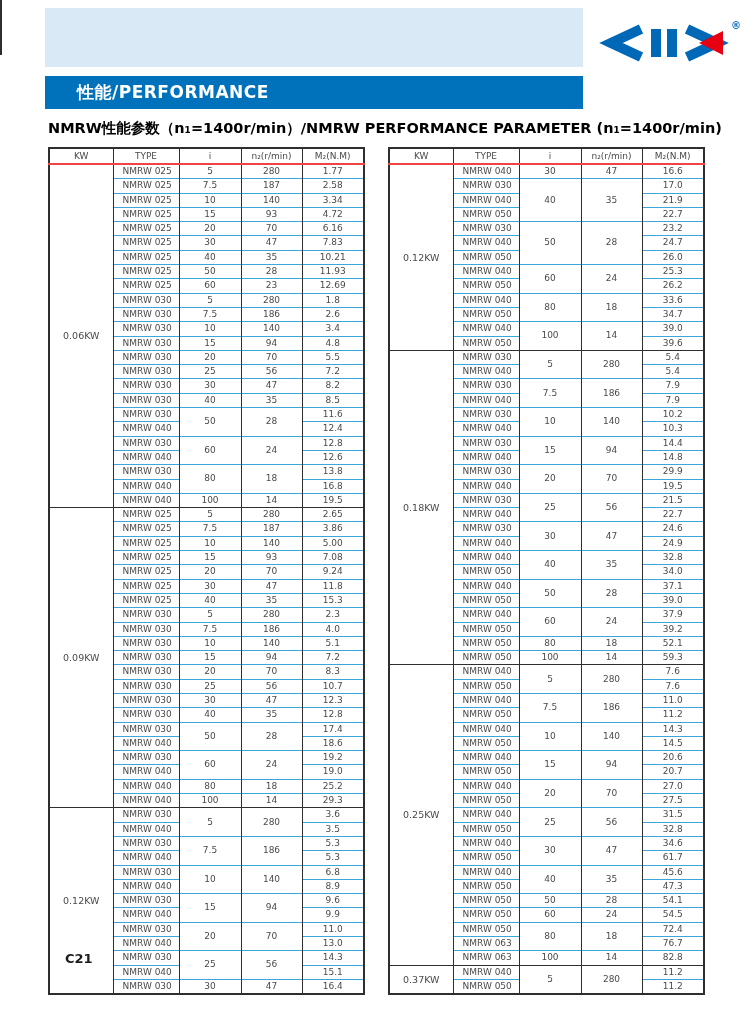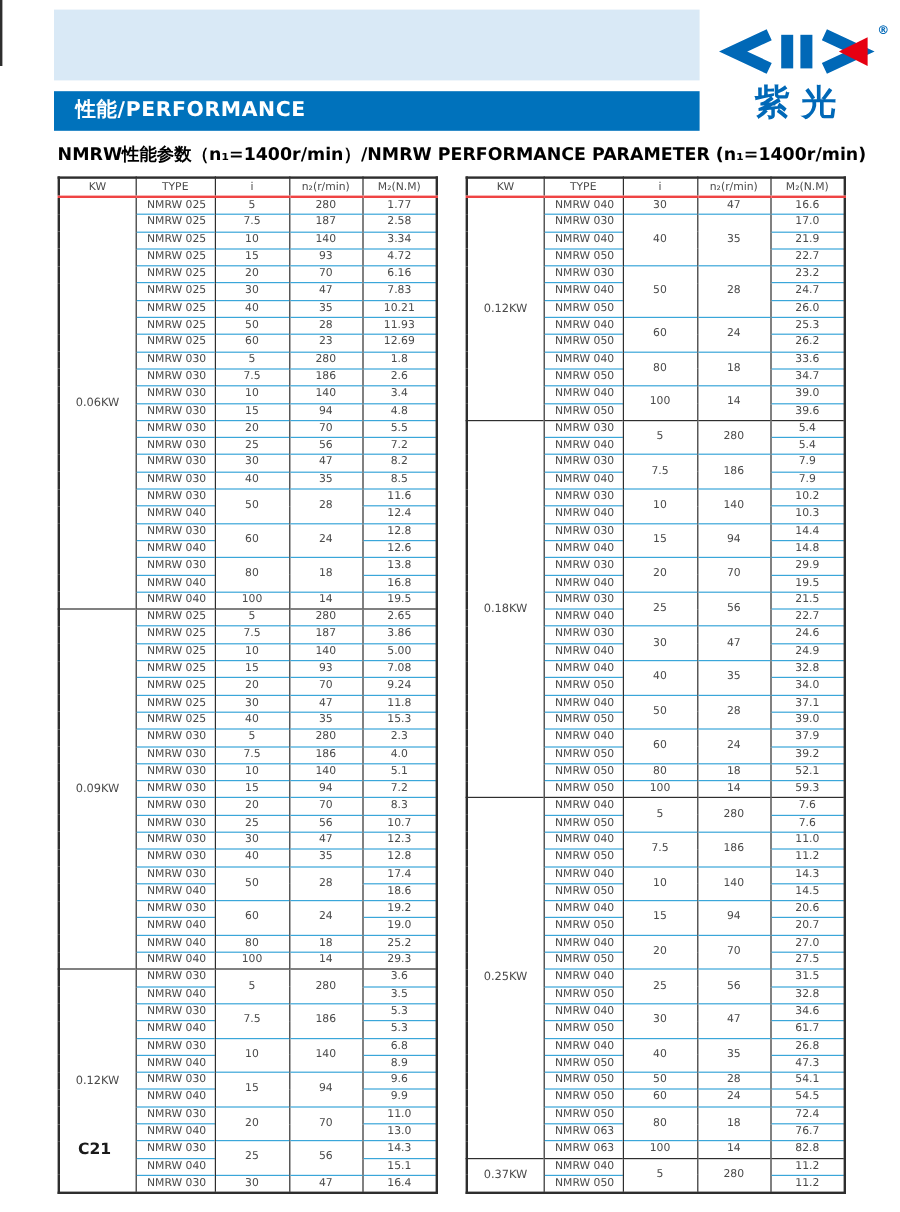--- a/index.html
+++ b/index.html
@@ -6,21 +6,21 @@
   body {
     width:750px; height:1010px; position:relative; background:#ffffff;
     font-family:"DejaVu Sans","Liberation Sans",sans-serif;
     overflow:hidden;
   }
   .edge-mark { position:absolute; left:0; top:0; width:2px; height:55px; background:#2e2e2e; }
   .lightbox { position:absolute; left:45px; top:8px; width:538px; height:59px; background:#d9e9f6; }
   .banner {
     position:absolute; left:45px; top:76px; width:538px; height:33px;
     background:#0072bc; color:#ffffff; font-weight:bold; font-size:17px;
-    line-height:33px; padding-left:18px; box-sizing:border-box; letter-spacing:.5px;
+    line-height:33px; padding-left:32px; box-sizing:border-box; letter-spacing:.5px;
   }
   .logo { position:absolute; left:593px; top:22px; width:150px; }
   .logo-mark-wrap { position:relative; width:150px; height:42px; }
   .logo-reg { position:absolute; right:2px; top:-2px; color:#0068b7; font-size:10px; font-weight:bold; }
   .logo-cn { color:#0068b7; font-weight:bold; font-size:29px; letter-spacing:10px; text-align:center; margin-top:2px; white-space:nowrap; }
   .title { position:absolute; left:48px; top:119px; font-size:14.5px; font-weight:bold; white-space:nowrap; }
   .title-cn { color:#000000;text-align:center; }
   .title-en { color:#000000; }
 
   .tbl-wrap { position:absolute; top:147px; }
@@ -55,21 +55,20 @@
   <div class="logo-mark-wrap">
     <svg width="150" height="42" viewBox="0 0 150 42">
       <path d="M48 7 L18 21 L48 35" stroke="#0068b7" stroke-width="10" fill="none"></path>
       <rect x="58" y="7" width="10" height="28" fill="#0068b7"></rect>
       <rect x="74" y="7" width="10" height="28" fill="#0068b7"></rect>
       <path d="M94 7 L124 21 L94 35" stroke="#0068b7" stroke-width="10" fill="none"></path>
       <polygon points="130,9 130,33 106,21" fill="#e60012"></polygon>
     </svg>
     <span class="logo-reg">®</span>
   </div>
-  <div class="logo-cn">紫光</div>
 </div>
 
 <div class="title">
   <span class="title-cn">NMRW性能参数（n₁=1400r/min）</span><span class="title-en">/NMRW PERFORMANCE PARAMETER (n₁=1400r/min)</span>
 </div>
 
 <div class="tbl-wrap tbl-left">
   <table>
     <colgroup>
         <col style="width:64px">
@@ -686,21 +685,21 @@
           <td class="m2-cell">34.6</td>
         </tr>
         <tr>
           <td class="type-cell">NMRW 050</td>
           <td class="m2-cell">61.7</td>
         </tr>
         <tr>
           <td class="type-cell">NMRW 040</td>
           <td class="i-cell" rowspan="2">40</td>
           <td class="n2-cell" rowspan="2">35</td>
-          <td class="m2-cell">26.8</td>
+          <td class="m2-cell">45.6</td>
         </tr>
         <tr>
           <td class="type-cell">NMRW 050</td>
           <td class="m2-cell">47.3</td>
         </tr>
         <tr>
           <td class="type-cell">NMRW 050</td>
           <td class="i-cell">50</td>
           <td class="n2-cell">28</td>
           <td class="m2-cell">54.1</td>

